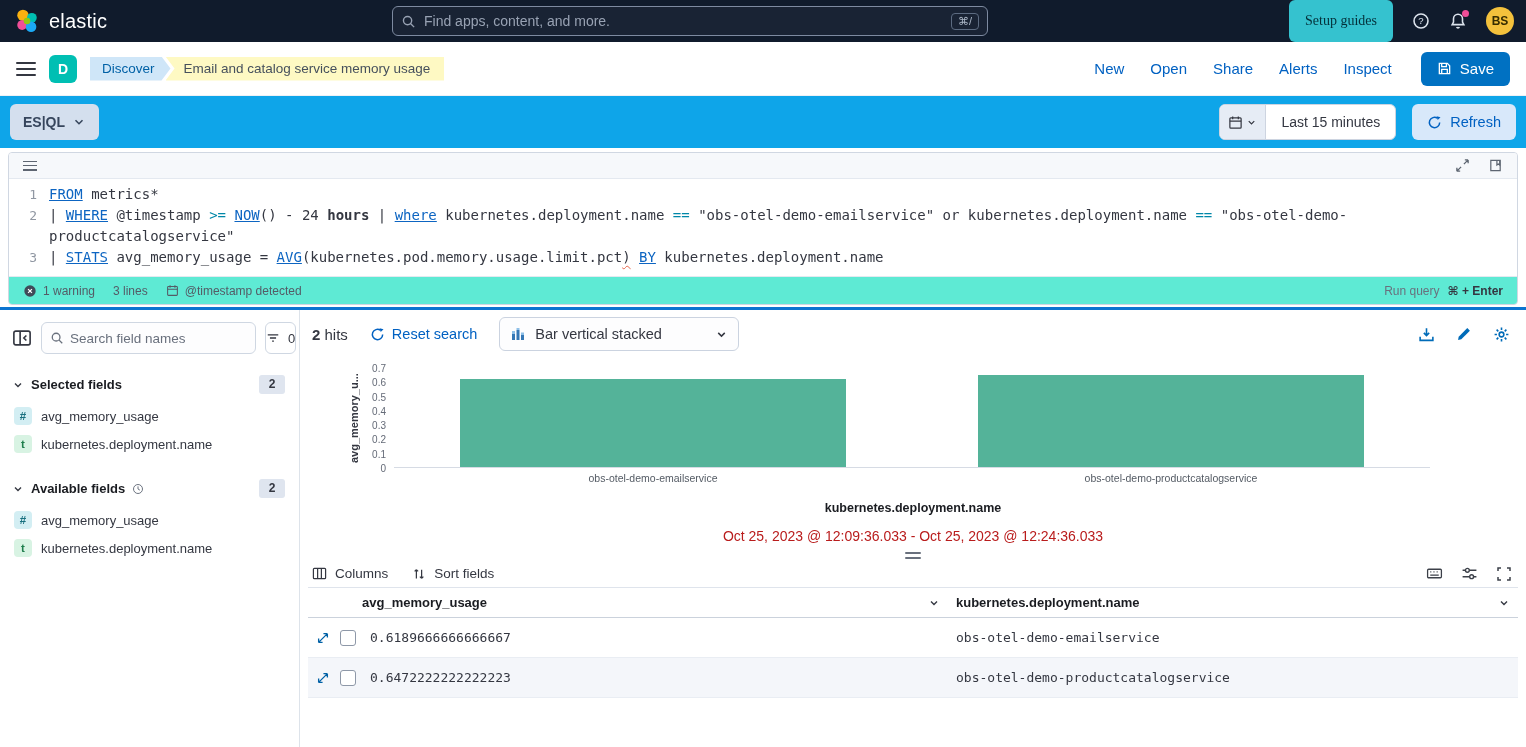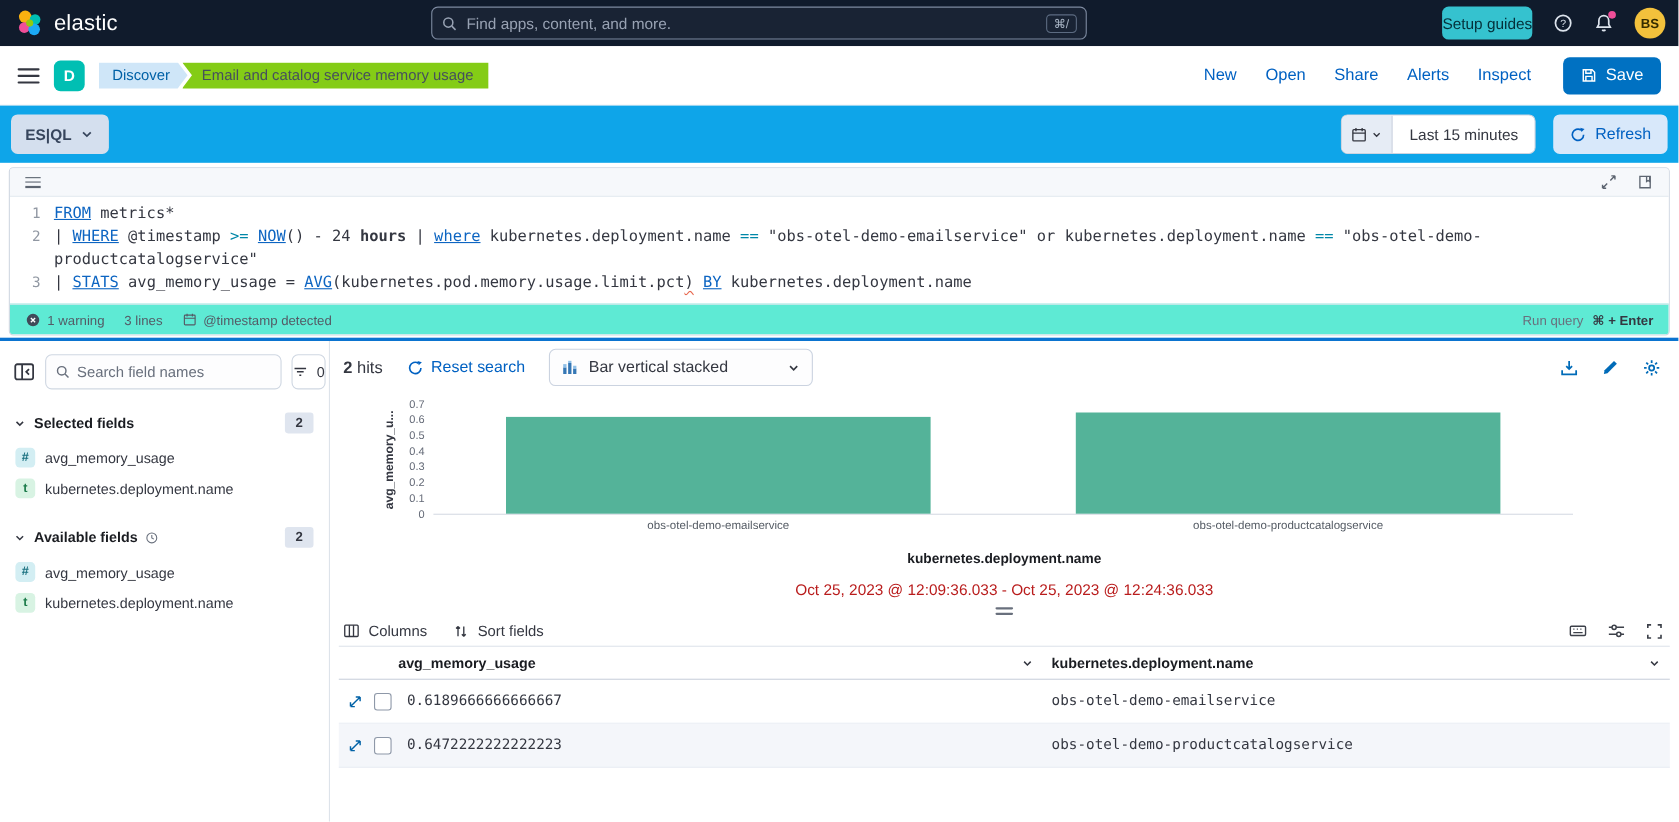--- a/index.html
+++ b/index.html
@@ -11,34 +11,34 @@
   
   .top-header { height:42px; flex:none; background:#101b2c; display:grid; grid-template-columns:390px 600px 1fr; align-items:center; }
   .hleft { display:flex; align-items:center; gap:9px; padding-left:14px; }
   .brand { color:#fff; font-size:20px; letter-spacing:.2px; }
   .hmid { padding:0 2px; }
   .global-search { height:30px; border:1px solid #7d8aa0; border-radius:6px; display:flex; align-items:center; gap:8px; padding:0 8px; background:rgba(255,255,255,0.04); }
   .global-search input { flex:1; background:transparent; border:none; outline:none; color:#d3dce6; font-size:14px; font-family:inherit; }
   .global-search input::placeholder { color:#98a2b3; }
   .kbd { border:1px solid #5c6b81; border-radius:4px; padding:1px 6px; font-size:11px; color:#aab6c6; }
   .hright { display:flex; align-items:center; justify-content:flex-end; gap:19px; padding-right:12px; }
-  .setup-btn { height:30px; padding:0 0; border:none; border-radius:6px; background:#35c2cf; color:#04303a; font-size:14px; font-family:Liberation Sans, sans-serif; font-weight:500; cursor:pointer; }
+  .setup-btn { height:42px; padding:0 16px; border:none; border-radius:6px; background:#35c2cf; color:#04303a; font-size:14px; font-family:Liberation Serif, serif; font-weight:500; cursor:pointer; }
   .hicon { position:relative; width:18px; height:18px; }
   .dot { position:absolute; top:-2px; right:-2px; width:7px; height:7px; border-radius:50%; background:#f04e98; }
   .avatar { width:28px; height:28px; border-radius:50%; background:#f3c13c; color:#352c00; font-size:12px; font-weight:700; display:grid; place-items:center; }
 
   
   .nav-bar { height:54px; flex:none; background:#fff; display:flex; align-items:center; gap:13px; padding:0 16px; border-bottom:1px solid #eef1f6; }
   .burger { width:20px; height:14px; display:flex; flex-direction:column; justify-content:space-between; }
   .burger i { height:2px; background:#343741; border-radius:1px; }
   .space-badge { width:28px; height:28px; border-radius:6px; background:#00bfb3; color:#fff; font-weight:700; font-size:14px; display:grid; place-items:center; }
   .crumbs { display:flex; align-items:center; }
   .crumb-app { background:#cfe6f8; color:#0061a6; font-size:13.5px; height:24px; line-height:24px; padding:0 16px 0 12px;
     clip-path:polygon(0 0,calc(100% - 9px) 0,100% 50%,calc(100% - 9px) 100%,0 100%); }
-  .crumb-title { background:#84cc16; color:#46505c; font-size:13.5px; height:24px; line-height:24px; padding:0 14px 0 18px; margin-left:-5px;
+  .crumb-title { background:#fef9c3; color:#46505c; font-size:13.5px; height:24px; line-height:24px; padding:0 14px 0 18px; margin-left:-5px;
     clip-path:polygon(0 0,100% 0,100% 100%,0 100%,9px 50%); }
   .nav-spacer { flex:1; }
   .nav-actions { display:flex; align-items:center; gap:26px; margin-right:16px; }
   .nav-link { color:#0061c2; font-size:15px; cursor:pointer; }
   .save-btn { height:34px; display:flex; align-items:center; gap:8px; background:#0071c2; color:#fff; border:none; border-radius:6px; padding:0 16px; font-size:15px; font-family:inherit; cursor:pointer; }
 
   
   .query-bar { height:52px; flex:none; background:#0ea5e9; display:flex; align-items:center; padding:0 10px; }
   .esql-btn { height:36px; display:flex; align-items:center; gap:7px; background:#d4dfee; color:#36455c; border:none; border-radius:6px; padding:0 13px; font-size:14px; font-weight:700; font-family:inherit; cursor:pointer; }
   .qb-right { margin-left:auto; display:flex; align-items:center; gap:16px; }

